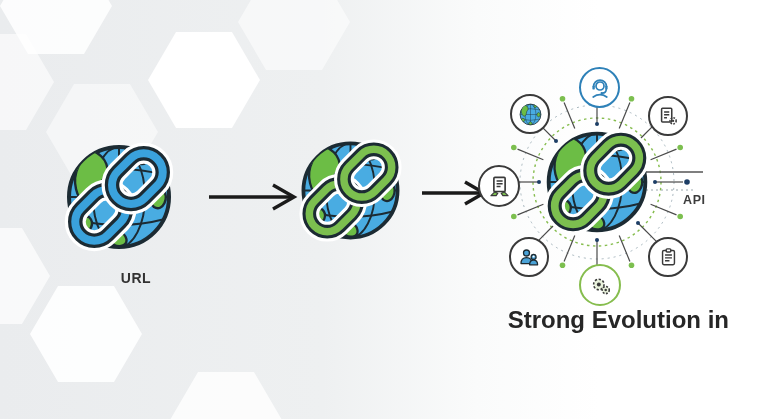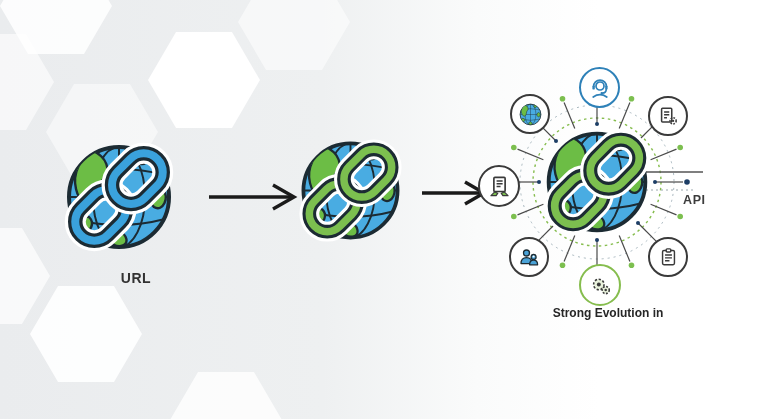--- a/index.html
+++ b/index.html
@@ -53,22 +53,22 @@
   .sat-cert{left:478px;top:165px;width:42px;height:42px;}
   .sat-team{left:509px;top:237px;width:40px;height:40px;}
   .sat-gears{left:579px;top:264px;width:42px;height:42px;border-color:#86bd4e;}
   .sat-report{left:648px;top:237px;width:40px;height:40px;}
 
   .api-label{
     position:absolute;left:683px;top:177px;font-size:12.5px;font-weight:700;
     color:#3c3c3c;letter-spacing:.6px;margin-top:16px;
   }
   .caption{
-    position:absolute;left:487px;top:306px;width:242px;text-align:center;
-    font-size:12px;font-weight:700;color:#262626;line-height:1.18;
+    position:absolute;left:487px;top:306px;width:242px;text-align:right;
+    font-size:24px;font-weight:700;color:#262626;line-height:1.18;
   }
 </style>
 </head>
 <body>
 
 <div class="canvas">
 
   <div class="hex hx1"></div>
   <div class="hex hx2"></div>
   <div class="hex hx3"></div>

